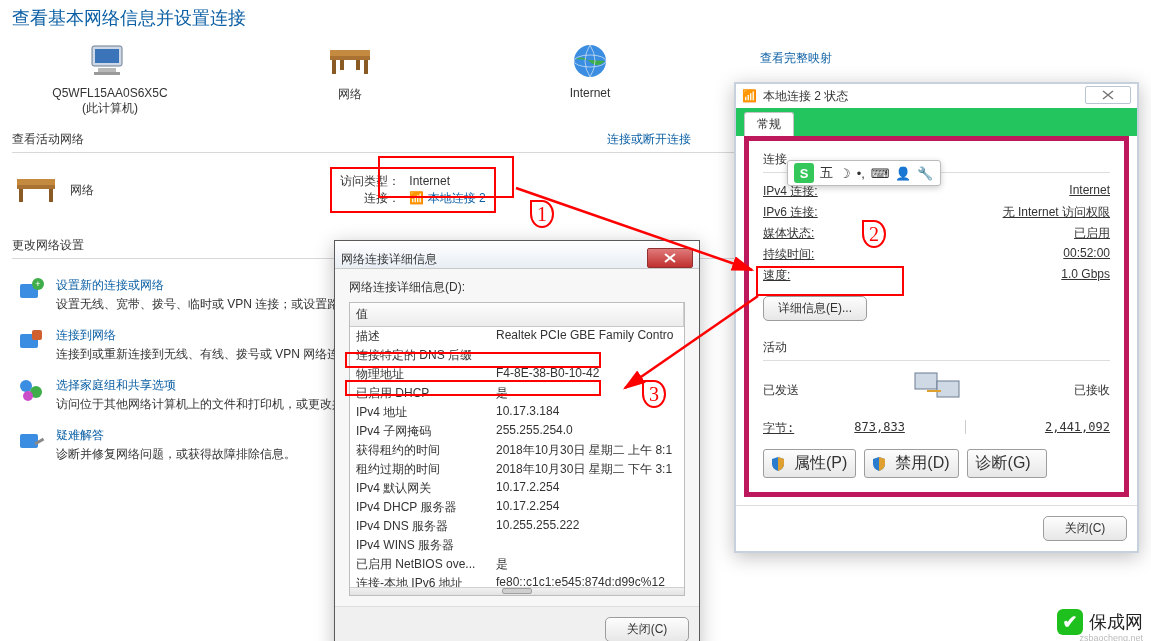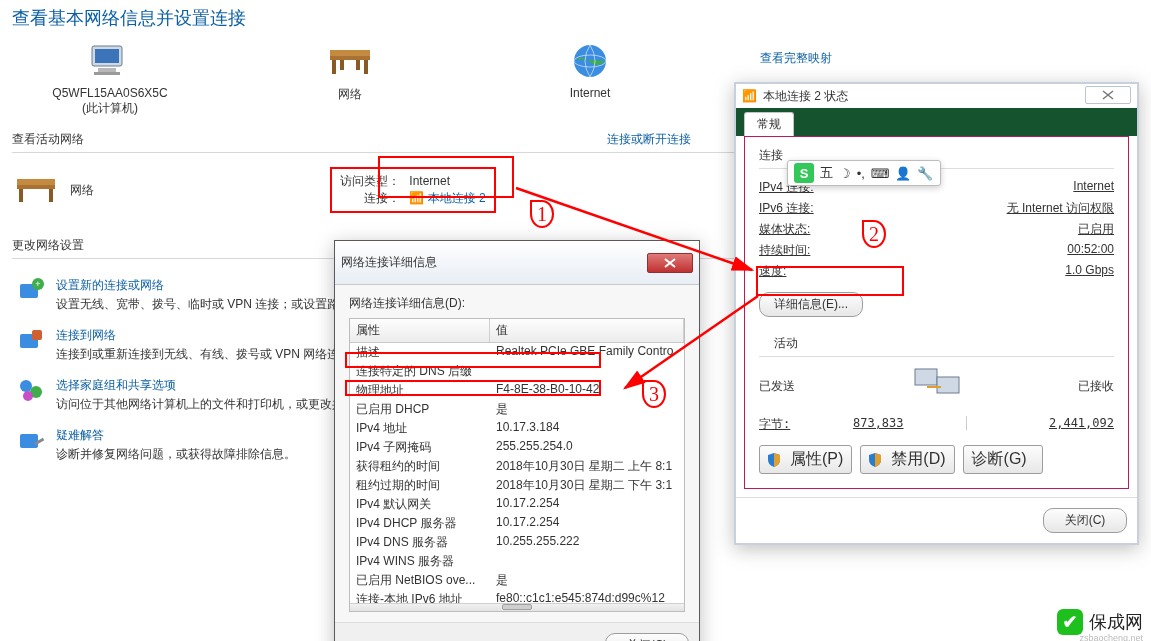--- a/index.html
+++ b/index.html
@@ -50,21 +50,21 @@
   
   .win {
     position: absolute;
     background: #f2f2f2;
     border: 1px solid #5a5a5a;
     box-shadow: 0 4px 18px rgba(0,0,0,0.25);
   }
   .titlebar {
     background: linear-gradient(#fff,#e8eef5);
     border-bottom:1px solid #c9c9c9;
-    display:flex; align-items:center; height:44px; padding:0 6px;
+    display:flex; align-items:flex-end; height:28px; padding:0 6px;
     position:relative;
   }
   .titlebar .title { flex:1; font-size:12px; color:#333; }
   .titlebar .closebtn {
     width:46px; height:20px;
     background: linear-gradient(#e07a7a,#c03030);
     border:1px solid #903030; border-radius:2px;
     display:flex; align-items:center; justify-content:center;
     color:#fff; font-weight:bold; cursor:pointer;
   }
@@ -73,44 +73,44 @@
   .grid-head { display:flex; background: linear-gradient(#fdfdfd,#ececec); border-bottom:1px solid #c9c9c9; font-size:12px;}
   .grid-head > div { padding:3px 6px; border-right:1px solid #d0d0d0; }
   .col-a { width: 140px; }
   .col-b { flex:1; }
   .grid-body { font-size:12px; max-height: 260px; overflow:hidden; }
   .grid-row { display:flex; }
   .grid-row > div { padding:1px 6px; }
   .scroll-ind { height:8px; background: linear-gradient(#f1f1f1,#e3e3e3); border-top:1px solid #d0d0d0;}
   .dlg-btn {
     display:inline-block; min-width:84px; padding:3px 14px; text-align:center;
-    background: linear-gradient(#fdfdfd,#e7e7e7); border:1px solid #9d9d9d; border-radius:10px;
+    background: linear-gradient(#fdfdfd,#e7e7e7); border:1px solid #9d9d9d; border-radius:5px;
     cursor:pointer; font-size:12px;
   }
   .dlg-footer { text-align:right; padding:10px; background:#f0f0f0; border-top:1px solid #ddd;}
 
   
   .status-win { left: 734px; top: 82px; width: 405px; }
   .status-titlebar {
     background: #fff;
     border:none;
     display:flex; align-items:center; height:24px; padding:0 6px;
   }
   .status-titlebar .title { flex:1; color:#333; }
   .status-close {
     position:absolute; right:6px; top:2px;
     width:46px; height:18px;
     border:1px solid #b9c5d3; border-radius:2px;
     display:flex; align-items:center; justify-content:center;
     cursor:pointer; color:#666;
     background:#fff;
   }
-  .tabbar { display:flex; padding: 4px 8px 0 8px; background:#14532d;text-align:center; }
+  .tabbar { display:flex; padding: 4px 8px 0 8px; background:#22c55e;text-align:center; }
   .tab { border:1px solid #c4c4c4; border-bottom:none; padding:3px 12px; background:#fff; border-radius:3px 3px 0 0; }
-  .status-body { background:#fff; border:1px solid #be185d; margin:0 8px 8px 8px; padding:10px 14px 14px 14px;}
+  .status-body { background:#fff; border:5px solid #be185d; margin:0 8px 8px 8px; padding:10px 14px 14px 14px;}
   .status-row { display:flex; justify-content:space-between; padding:2px 0; font-family: "SimSun","Microsoft YaHei",sans-serif; text-decoration: underline;}
   .status-group { margin-bottom:10px; }
   .hr { border:none; border-top:1px solid #ddd; margin:4px 0 8px 0;}
   .ime-bar {
     position:absolute; left:787px; top:160px;
     background:#fff; border:1px solid #bcbcbc; border-radius:3px;
     display:flex; align-items:center; gap:6px; padding:2px 6px;
     box-shadow:0 2px 6px rgba(0,0,0,0.2);
     font-size:13px;
   }
@@ -282,21 +282,20 @@
     <span class="closebtn">
       <svg width="12" height="10">
           <path d="M1 1 L11 9 M11 1 L1 9" stroke="#fff" stroke-width="2"></path>
         </svg>
     </span>
   </div>
   <div class="body">
     <div style="margin-bottom:6px;">网络连接详细信息(D):</div>
     <div class="grid">
       <div class="grid-head">
-        <div class="col-a">属性</div>
         <div class="col-b">值</div>
       </div>
       <div class="grid-body" id="grid-body">
           <div class="grid-row">
             <div class="col-a">描述</div>
             <div class="col-b">Realtek PCIe GBE Family Contro</div>
           </div>
           <div class="grid-row">
             <div class="col-a">连接特定的 DNS 后缀</div>
             <div class="col-b"></div>
@@ -393,21 +392,21 @@
           <span>持续时间:</span>
           <span>00:52:00</span>
         </div>
       <div class="status-row">
           <span>速度:</span>
           <span>1.0 Gbps</span>
         </div>
     </div>
     <span class="dlg-btn">详细信息(E)...</span>
 
-    <div style="margin-top:18px;margin-left:15px;">活动</div>
+    <div style="margin-top:18px;">活动</div>
     <hr class="hr">
     <div class="activity-box">
       <div>已发送</div>
       <div class="mid">
         <svg width="56" height="40">
             <rect x="6" y="4" width="22" height="16" fill="#cfd9e6" stroke="#6b7c90"></rect>
             <rect x="28" y="12" width="22" height="16" fill="#cfd9e6" stroke="#6b7c90"></rect>
             <path d="M18 22 L32 22" stroke="#e0a030" stroke-width="2"></path>
           </svg>
       </div>

